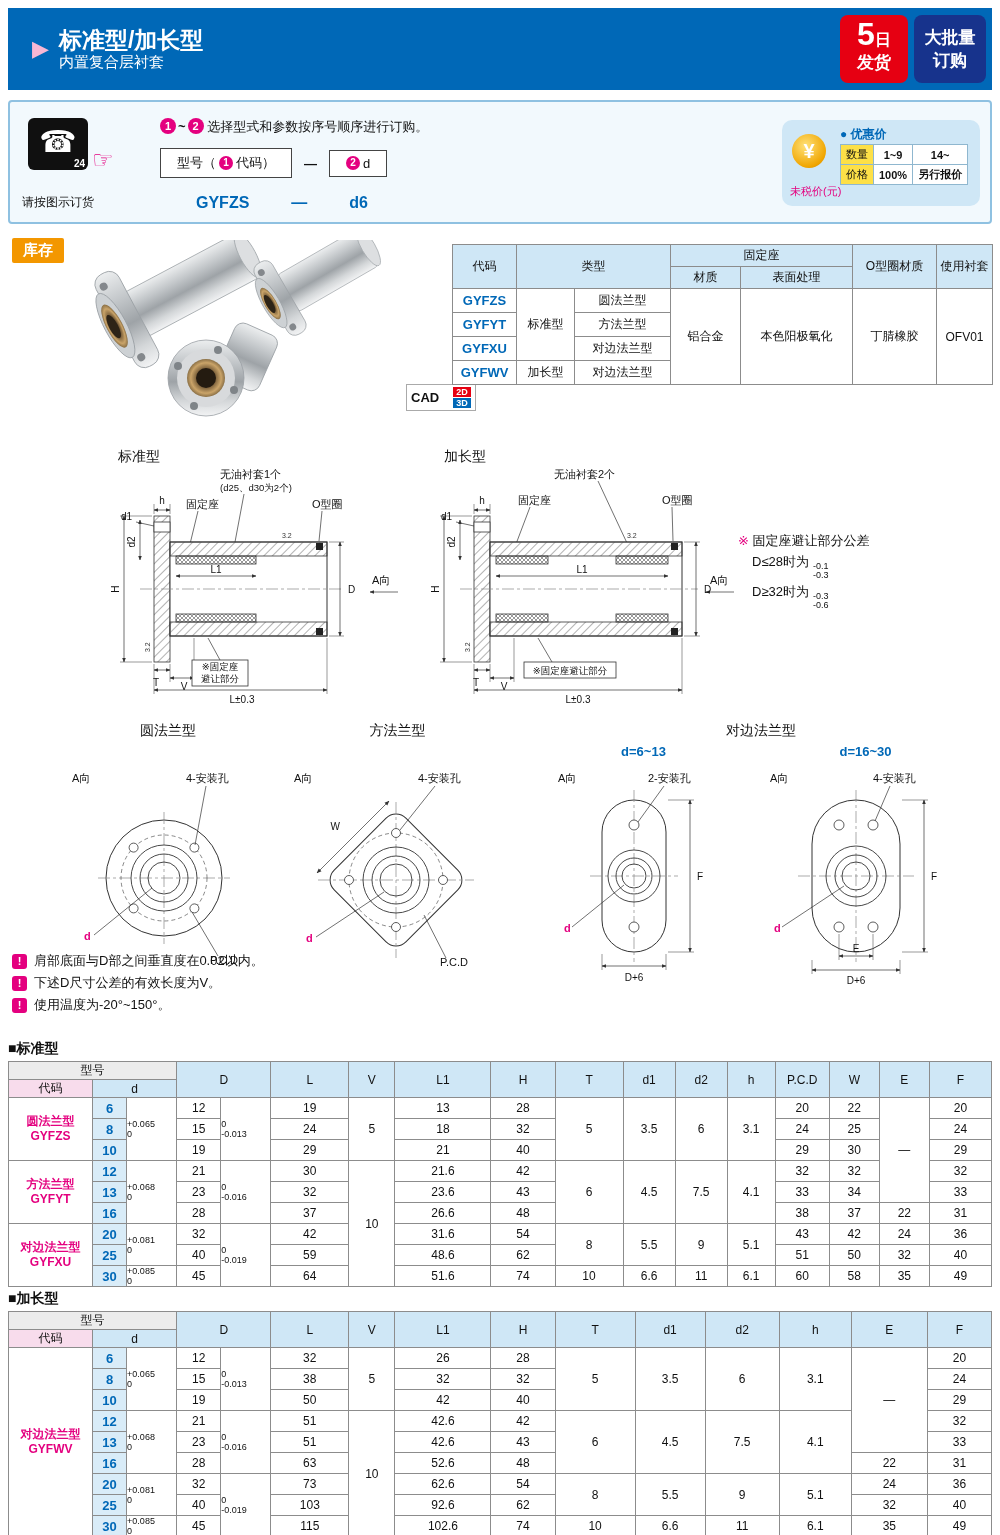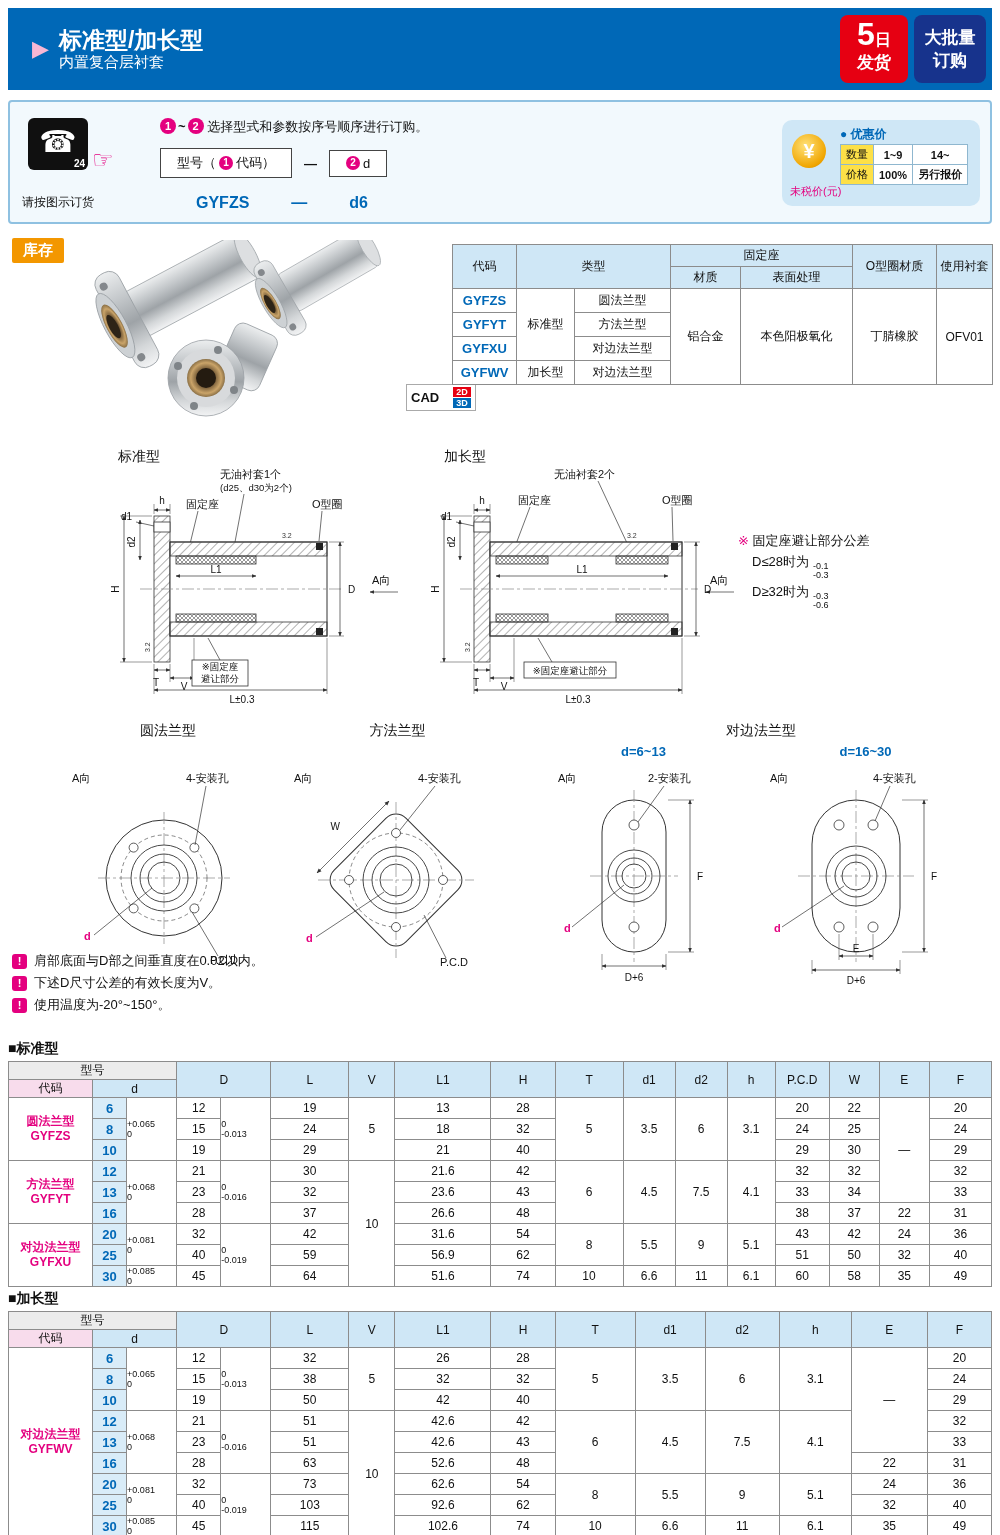--- a/index.html
+++ b/index.html
@@ -722,21 +722,21 @@
         <td rowspan="2">5.1</td>
         <td>43</td>
         <td>42</td>
         <td>24</td>
         <td>36</td>
       </tr>
       <tr>
         <td class="dval">25</td>
         <td>40</td>
         <td>59</td>
-        <td>56.9</td>
+        <td>48.6</td>
         <td>62</td>
         <td>51</td>
         <td>50</td>
         <td>32</td>
         <td>40</td>
       </tr>
       <tr>
         <td class="dval">30</td>
         <td class="tol">
             <span>+0.085</span>

